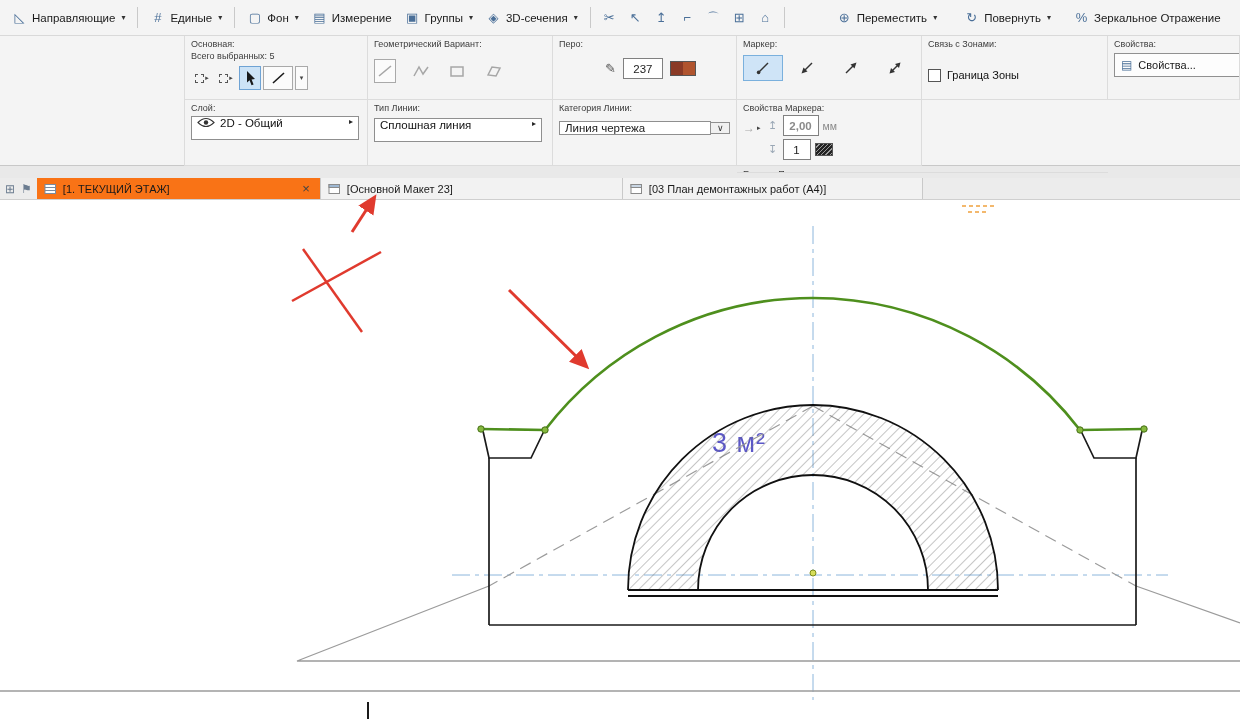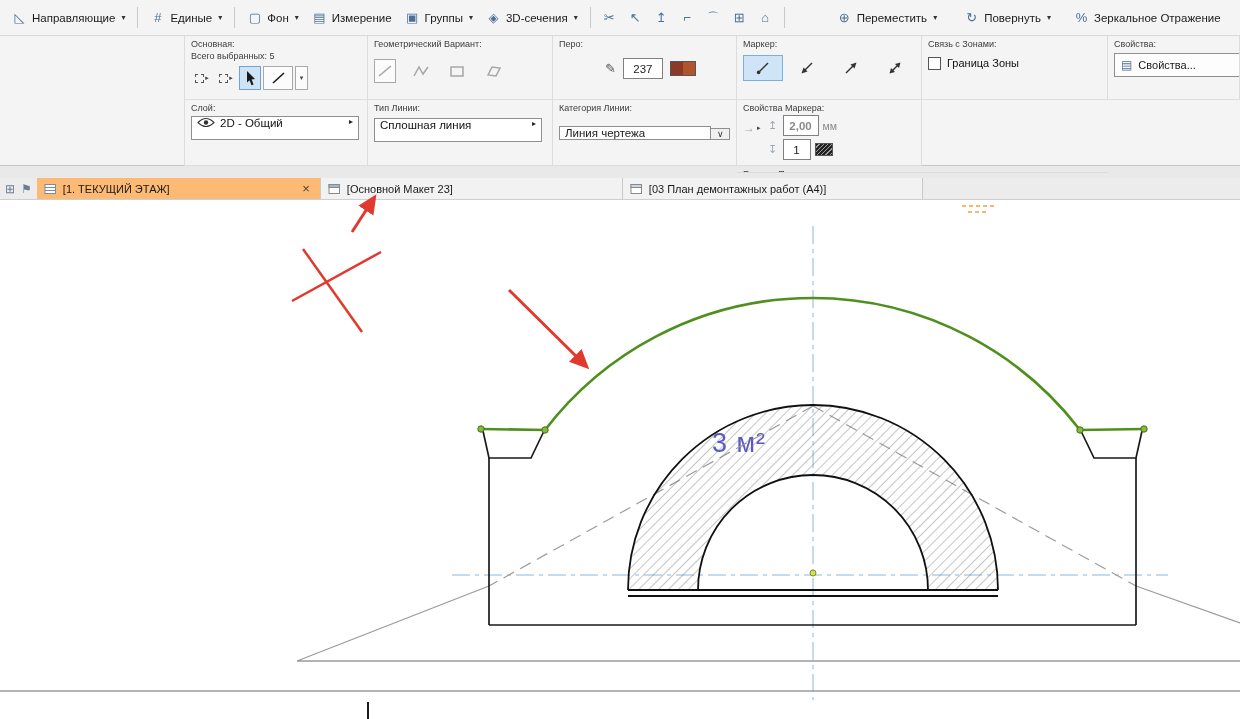--- a/index.html
+++ b/index.html
@@ -31,38 +31,38 @@
   .mkbtn.sel{background:#cfe4f7;border-color:#7ab0dd}
   .num-input{height:21px;border:1px solid #808080;background:#fff;font:11.5px "Liberation Sans",sans-serif;text-align:center;color:#222}
   .pen-swatch{width:26px;height:15px;border:1px solid #555;background:linear-gradient(to right,#8a3a26 0 50%,#b0542e 50% 100%)}
   .cbrow{display:flex;align-items:flex-start;gap:6px;margin-top:4px}
   .cb{width:13px;height:13px;border:1px solid #555;background:#fff;display:inline-flex;align-items:center;justify-content:center;font-size:10px;color:#222;flex:none}
   .cb-label{font-size:11px;color:#111;line-height:1.25}
   .field{display:flex;align-items:flex-start;height:24px;background:#fff;border:1px solid #8f8f8f;padding:0 5px;gap:5px;font-size:11.5px;color:#111}
   .field .tri{margin-left:auto;font-size:8px;color:#222}
   .props-btn{width:176px;height:24px;display:flex;align-items:center;gap:6px;background:#fdfdfd;border:1px solid #909090;padding:0 6px;cursor:default}
   .props-btn .gly{font-size:12px;color:#4a6f98}
-  .combo{display:flex;align-items:flex-end;height:24px}
+  .combo{display:flex;align-items:center;height:24px}
   .combo .cfield{width:156px;background:#fff;border:1px solid #8f8f8f;display:flex;align-items:center;padding:0 5px;font-size:11.5px}
   .combo .cbtn{width:19px;border:1px solid #8f8f8f;border-left:none;background:#f0f0f0;display:flex;align-items:center;justify-content:center;font-size:9px;color:#333;cursor:default}
   .mp-wrap{display:flex;align-items:flex-start;gap:6px}
   .mp-left{color:#a9a9a9;font-size:12px;display:flex;align-items:center;gap:2px;margin-top:6px}
   .mp-rows{display:flex;flex-direction:column;gap:3px}
   .mp-row{display:flex;align-items:center;gap:4px}
   .mp-ic{color:#9aa7b5;font-size:11px;width:12px;text-align:center}
   .mp-unit{color:#8a8a8a;font-size:10.5px}
   .hatch-swatch{width:18px;height:13px;border:1px solid #555;background:repeating-linear-gradient(135deg,#222 0 2px,#9a9a9a 2px 3px)}
   .gray-txt{color:#8a8a8a}
 
   
   .gap{height:12px;background:#e9e9e9}
   .tabbar{height:22px;background:#ececec;display:flex;font-size:11px;color:#1a1a1a;border-bottom:1px solid #cfcfcf;align-items:stretch}
   .tabtools{display:flex;align-items:center;padding:0 5px;gap:6px;color:#6b7c90;font-size:12px}
   .tab{display:flex;align-items:center;gap:6px;padding:0 7px;border-right:1px solid #c9c9c9;background:#f2f2f2;cursor:default;overflow:hidden}
-  .tab.active{background:#fdba74}
+  .tab.active{background:#f97316}
   .tab-label{white-space:nowrap;overflow:hidden;text-overflow:ellipsis}
   .tab-close{margin-left:auto;color:#444;font-size:13px;padding:0 3px;cursor:default}
   .tab.t1{width:284px}.tab.t2{width:302px}.tab.t3{width:300px}.tab.t4{width:312px}
   .tab-fill{flex:1;background:#ececec}
 
   
   .canvas{height:519px;background:#fff;position:relative}
   .area-label{position:absolute;left:712px;top:228px;font-size:27px;color:#5b57c8;letter-spacing:1px}
 
   .overlay{position:absolute;inset:0;width:1240px;height:719px;z-index:40;pointer-events:none}
@@ -220,21 +220,21 @@
             <line x1="6" y1="12" x2="12" y2="6" stroke="#333" stroke-width="1.4"></line>
               <polygon points="14.5,3.5 9,5 13,9" fill="#333"></polygon>
               <polygon points="3.5,14.5 9,13 5,9" fill="#333"></polygon>
           </svg>
         </div>
       </div>
     </div>
 
     <div class="cell">
       <div class="cell-title">Связь с Зонами:</div>
-      <div class="cbrow" style="margin-top:8px">
+      <div class="cbrow" style="margin-top:20px">
         <span class="cb"></span>
         <span class="cb-label">Граница Зоны</span>
       </div>
     </div>
 
     <div class="cell">
       <div class="cell-title">Свойства:</div>
       <div class="props-btn" style="margin-top:4px">
         <span class="gly">▤</span>
         <span>Свойства...</span>

